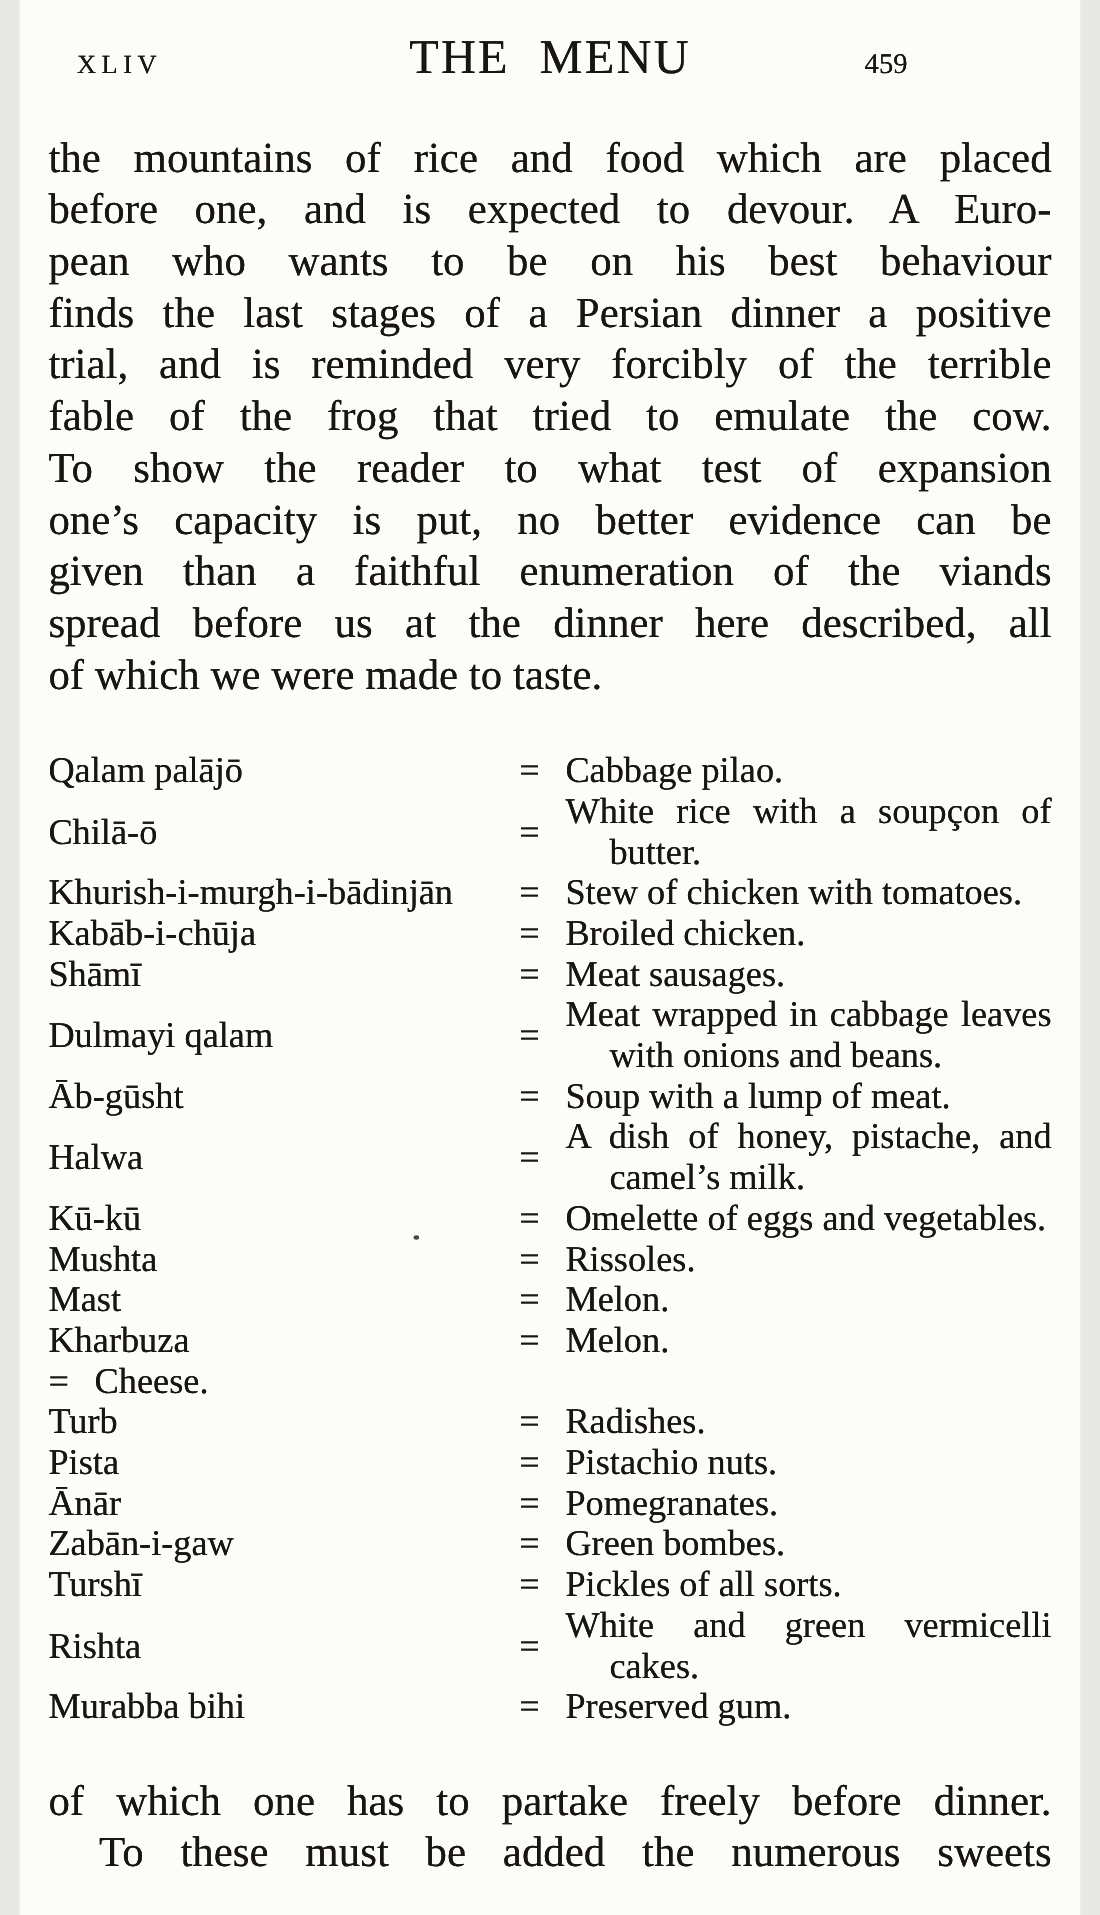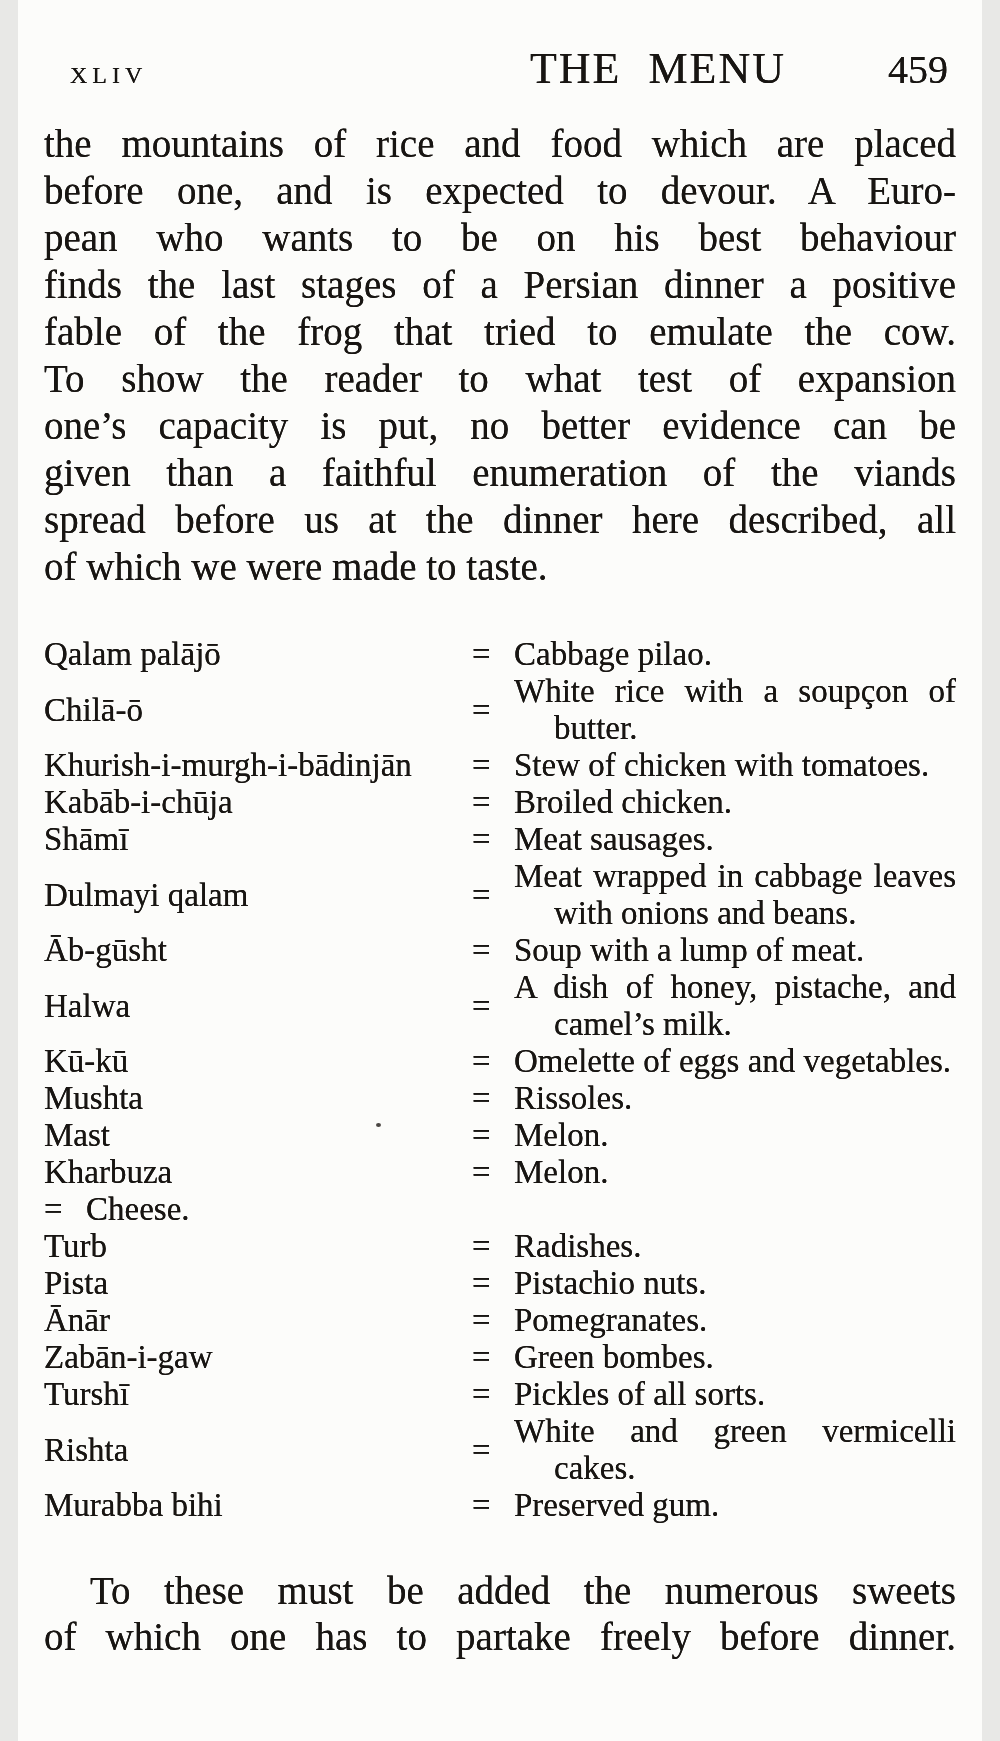--- a/index.html
+++ b/index.html
@@ -22,29 +22,27 @@
     grid-template-columns: 170px 1fr 170px;
     align-items: baseline;
     height: 50px;
   }
   .chapter-num {
     font-size: 24px;
     letter-spacing: 5px;
     padding-left: 26px;
   }
   .run-title {
-    text-align: right;
+    text-align: center;
     font-size: 44px;
     letter-spacing: 2px;
     word-spacing: 14px;
-    margin-top: 17px;
   }
   .page-num {
-    text-align: right;
-    font-size: 40px;
+    font-size: 26px;
     padding-right: 8px;
   }
   
   .intro {
     margin-top: 44px;
     font-size: 39px;
     line-height: 47px;
   }
   .tline {
     text-align: justify;
@@ -92,20 +90,21 @@
     <span class="chapter-num">XLIV</span>
     <span class="run-title">THE MENU</span>
     <span class="page-num">459</span>
   </div>
 
   <div class="intro" id="intro">
       <div class="tline">the mountains of rice and food which are placed</div>
       <div class="tline">before one, and is expected to devour. A Euro-</div>
       <div class="tline">pean who wants to be on his best behaviour</div>
       <div class="tline">finds the last stages of a Persian dinner a positive</div>
+      <div class="tline">trial, and is reminded very forcibly of the terrible</div>
       <div class="tline">fable of the frog that tried to emulate the cow.</div>
       <div class="tline">To show the reader to what test of expansion</div>
       <div class="tline">one’s capacity is put, no better evidence can be</div>
       <div class="tline">given than a faithful enumeration of the viands</div>
       <div class="tline">spread before us at the dinner here described, all</div>
       <div class="tline last">of which we were made to taste.</div>
     </div>
 
   <div class="menu" id="menu">
       <div class="mrow">
@@ -247,18 +246,18 @@
       <div class="mrow">
         <div class="term">Murabba bihi</div>
         <div class="eq">=</div>
         <div class="def">
           <div class="sline">Preserved gum.</div>
         </div>
       </div>
     </div>
 
   <div class="closing" id="closing">
+      <div class="cline">of which one has to partake freely before dinner.</div>
       <div class="cline first">To these must be added the numerous sweets</div>
-      <div class="cline">of which one has to partake freely before dinner.</div>
     </div>
 
   <div class="artifact" style="left:358px; top:1123px;"></div>
 </div>
 
 </body></html>

